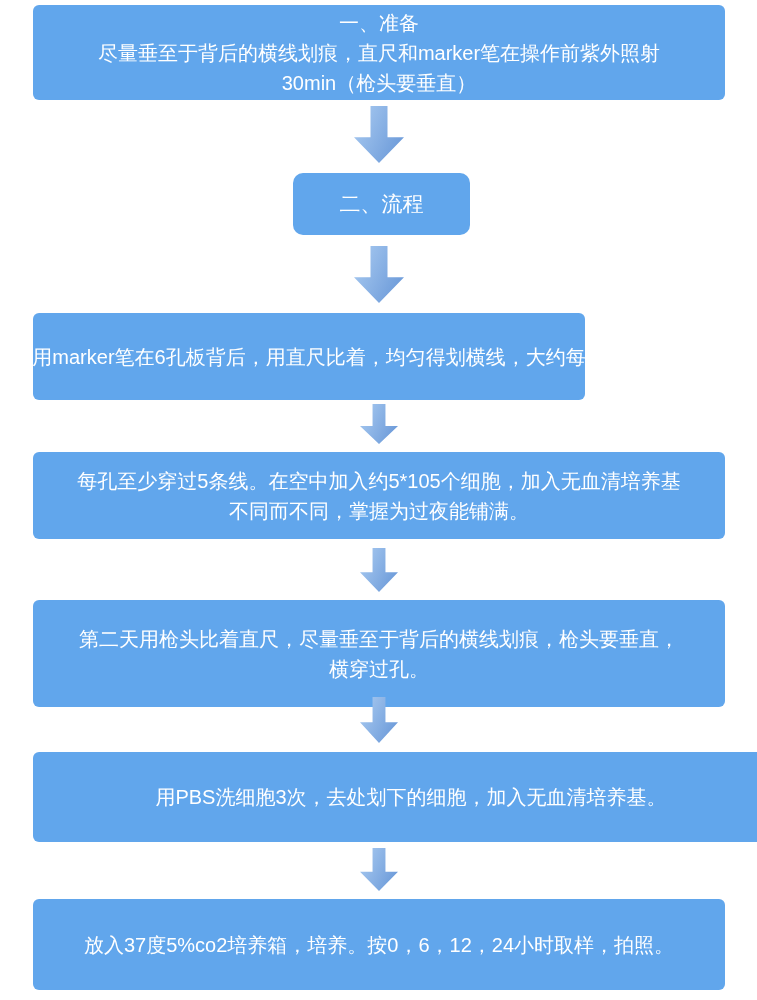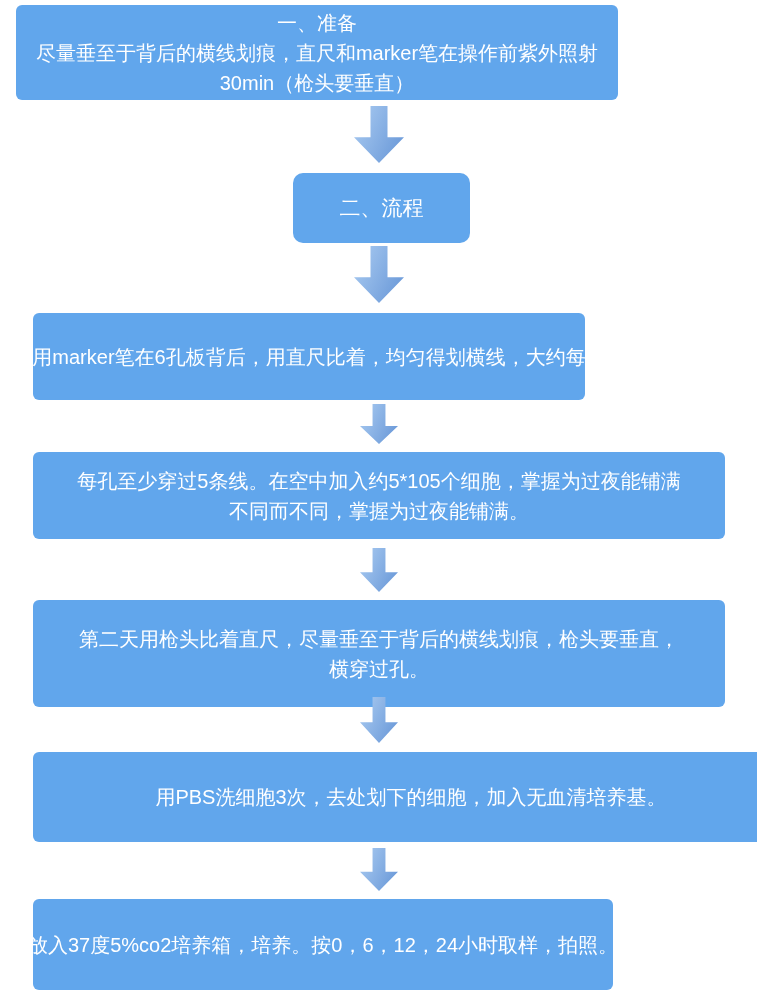--- a/index.html
+++ b/index.html
@@ -38,57 +38,57 @@
     clip-path:polygon(33% 0,67% 0,67% 55%,100% 55%,50% 100%,0 55%,33% 55%);
   }
   .arrow-big{width:50px;height:57px;}
   .arrow-small{width:38px;height:40px;}
 </style>
 </head>
 <body>
 
 <div class="canvas">
 
-  <div class="box" style="left:16px;top:5px;width:602px;height:95px">
+  <div class="box" style="left:33px;top:5px;width:692px;height:95px">
     <span class="line">一、准备</span>
     <span class="line">尽量垂至于背后的横线划痕，直尺和marker笔在操作前紫外照射</span>
     <span class="line">30min（枪头要垂直）</span>
   </div>
 
   <div class="arrow arrow-big" style="left:354px;top:106px"></div>
 
-  <div class="box box-small" style="left:293px;top:173px;width:177px;height:70px">
+  <div class="box box-small" style="left:293px;top:173px;width:177px;height:62px">
     <span class="line">二、流程</span>
   </div>
 
   <div class="arrow arrow-big" style="left:354px;top:246px"></div>
 
   <div class="box" style="left:33px;top:313px;width:552px;height:87px">
     <span class="line">先用marker笔在6孔板背后，用直尺比着，均匀得划横线，大约每隔</span>
   </div>
 
   <div class="arrow arrow-small" style="left:360px;top:404px"></div>
 
   <div class="box" style="left:33px;top:452px;width:692px;height:87px">
-    <span class="line">每孔至少穿过5条线。在空中加入约5*105个细胞，掌握为过夜能铺满</span>
+    <span class="line">每孔至少穿过5条线。在空中加入约5*105个细胞，加入无血清培养基</span>
     <span class="line">不同而不同，掌握为过夜能铺满。</span>
   </div>
 
   <div class="arrow arrow-small" style="left:360px;top:548px;height:44px"></div>
 
   <div class="box" style="left:33px;top:600px;width:692px;height:107px">
     <span class="line">第二天用枪头比着直尺，尽量垂至于背后的横线划痕，枪头要垂直，</span>
     <span class="line">横穿过孔。</span>
   </div>
 
   <div class="arrow arrow-small" style="left:360px;top:697px;height:46px"></div>
 
   <div class="box" style="left:33px;top:752px;width:756px;height:90px">
     <span class="line">用PBS洗细胞3次，去处划下的细胞，加入无血清培养基。</span>
   </div>
 
   <div class="arrow arrow-small" style="left:360px;top:848px;height:43px"></div>
 
-  <div class="box" style="left:33px;top:899px;width:580px;height:91px">
+  <div class="box" style="left:33px;top:899px;width:692px;height:91px">
     <span class="line">放入37度5%co2培养箱，培养。按0，6，12，24小时取样，拍照。</span>
   </div>
 
 </div>
 
 </body></html>

